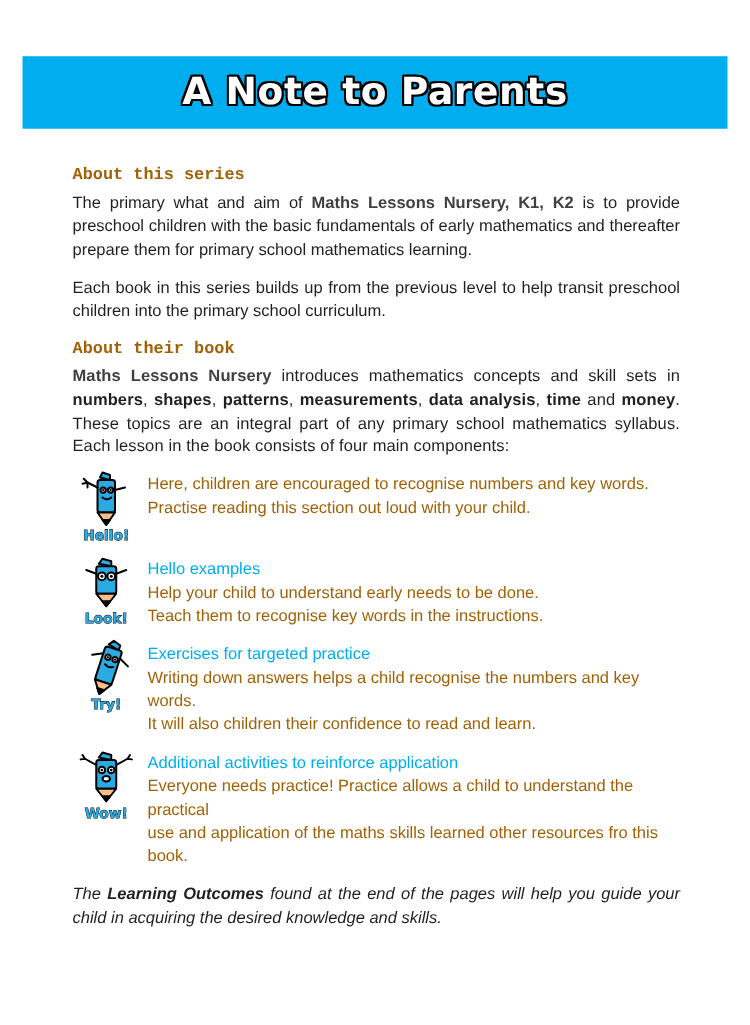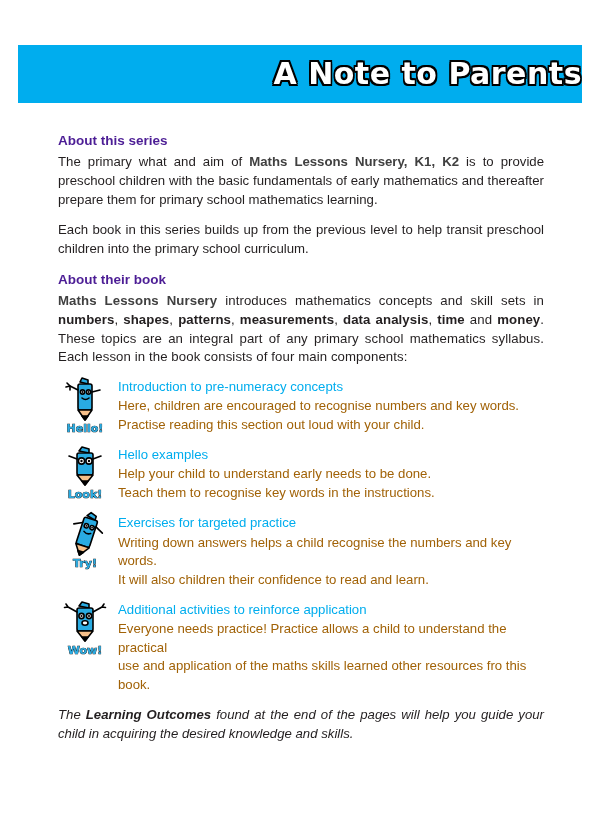--- a/index.html
+++ b/index.html
@@ -31,46 +31,47 @@
     height: 58px;
     background: #00adee;
   }
   .header-title {
     position: absolute;
     left: 0;
     top: 0;
     width: 564px;
     height: 58px;
     line-height: 58px;
-    text-align: right;
+    text-align: center;
     font-family: "DejaVu Sans", sans-serif;
     font-size: 30px;
     font-weight: bold;
     color: #ffffff;
     letter-spacing: 0.5px;
     -webkit-text-stroke: 0px;
     text-shadow:
       -1.6px -1.6px 0 #000, 1.6px -1.6px 0 #000,
       -1.6px  1.6px 0 #000, 1.6px  1.6px 0 #000,
       -1.6px 0 0 #000, 1.6px 0 0 #000,
       0 -1.6px 0 #000, 0 1.6px 0 #000;
   }
   
   .content {
     position: absolute;
     left: 58px;
     top: 132px;
     width: 486px;
   }
   .section-heading {
-    color: #4c1d95;
+    color: #a16207;
     font-size: 13.5px;
     font-weight: bold;
     margin: 0 0 3px 0;
     line-height: 1.35;
+    font-family: Liberation Mono, monospace;
   }
   p.para {
     margin: 0 0 12px 0;
     font-size: 13.2px;
     line-height: 1.42;
     text-align: justify;
     color: #231f20;
   }
   p.para.tight {
     margin-bottom: 11px;
@@ -159,21 +160,20 @@
               <circle cx="24.5" cy="18" r="0.9" fill="#000" stroke="none"></circle>
               <circle cx="30.5" cy="18" r="0.9" fill="#000" stroke="none"></circle>
               <path d="M24 24 q3.5 3 7 0"></path>
               <path d="M20 16 L12 12"></path>
               <path d="M12 12 l-3 -3 M12 12 l-4 1 M12 12 l0 4"></path>
               <path d="M34 18 L42 16"></path>
             </g>
             <text x="27" y="58" text-anchor="middle" font-family="DejaVu Sans, sans-serif" font-size="11" font-weight="bold" fill="#29abe2" stroke="#000" stroke-width="0.7" paint-order="stroke">Hello!</text>
           </svg>
         </div>
-        <p class="comp-title">Introduction to pre-numeracy concepts</p>
         <p class="comp-body">Here, children are encouraged to recognise numbers and key words.</p>
         <p class="comp-body">Practise reading this section out loud with your child.</p>
       </div>
 
       <div class="comp-row">
         <div class="mascot">
           <svg viewBox="0 0 54 62" width="54" height="62" aria-hidden="true">
             <g stroke="#000" stroke-width="1.6" fill="none" stroke-linejoin="round" stroke-linecap="round">
               <path d="M21 9 L24 5 L31 7 L31 11 Z" fill="#29abe2"></path>
               <rect x="19" y="11" width="16" height="22" rx="2" fill="#29abe2"></rect>

